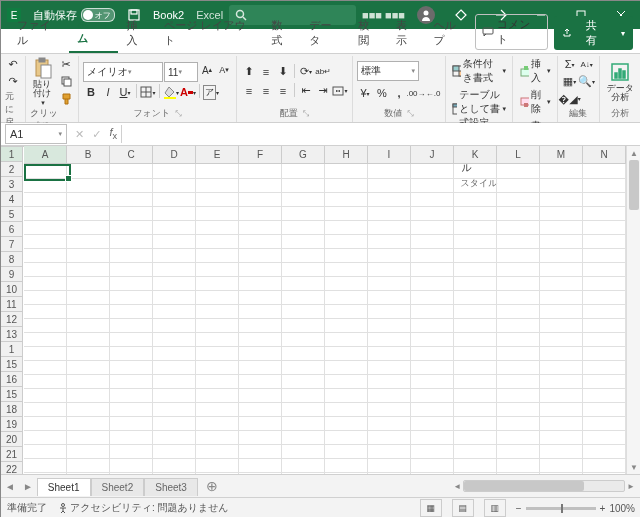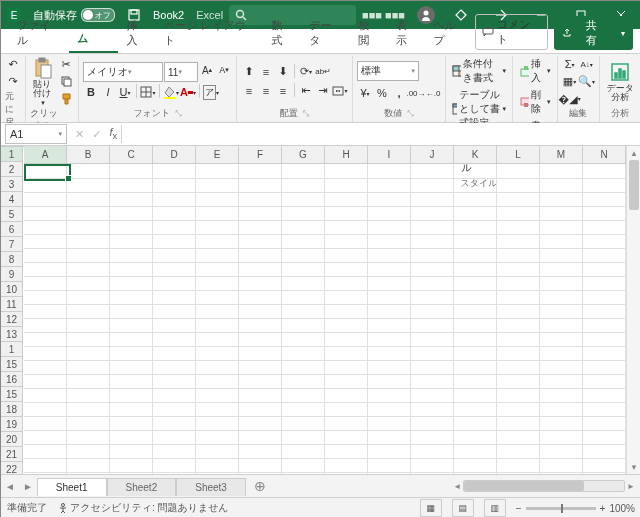--- a/index.html
+++ b/index.html
@@ -50,21 +50,21 @@
 .cellrow{display:flex;height:14px}
 .cell{width:44px;height:14px;border-right:1px solid #e0e0e0;border-bottom:1px solid #e0e0e0}
 .selcell{position:absolute;left:0;top:0;width:43px;height:13px;border:2px solid #1a7243;pointer-events:none}
 .selcell::after{content:"";position:absolute;right:-3px;bottom:-3px;width:5px;height:5px;background:#1a7243;border:1px solid #fff}
 .vscroll{width:14px;background:#f5f5f5;border-left:1px solid #ddd;display:flex;flex-direction:column}
 .vscroll .arrow{height:14px;display:flex;align-items:center;justify-content:center;font-size:8px;color:#888}
 .vscroll .track{flex:1;position:relative}
 .vscroll .thumb{position:absolute;left:2px;right:2px;top:0;height:50px;background:#c8c8c8;border-radius:2px}
 .sheettabs{height:22px;border-top:1px solid #d0d0d0;display:flex;align-items:center;background:#f3f3f3;font-size:10px}
 .navbtn{padding:0 4px;color:#888}
-.sheettab{padding:3px 18px;border:1px solid #ccc;border-bottom:none;background:#fff;margin-top:2px}
+.sheettab{padding:3px 10px;border:1px solid #ccc;border-bottom:none;background:#fff;margin-top:2px}
 .sheettab.inactive{background:#e8e8e8;color:#666}
 .addsheet{padding:0 8px;color:#888;font-size:14px}
 .hscroll{flex:1;display:flex;align-items:center;justify-content:flex-end;padding:0 4px}
 .hscroll .strack{width:160px;height:10px;background:#eaeaea;border:1px solid #ccc;position:relative;border-radius:2px}
 .hscroll .sthumb{position:absolute;left:0;top:0;bottom:0;width:120px;background:#c8c8c8;border-radius:2px}
 .status{height:20px;border-top:1px solid #d0d0d0;background:#f3f3f3;display:flex;align-items:center;font-size:10px;padding:0 6px;color:#555;gap:10px}
 .status .spacer{flex:1}
 .viewbtn{width:20px;height:16px;border:1px solid #ccc;display:flex;align-items:center;justify-content:center;font-size:9px}
 .zoom{display:flex;align-items:center;gap:4px}
 .zslider{width:70px;height:3px;background:#c0c0c0;position:relative}

